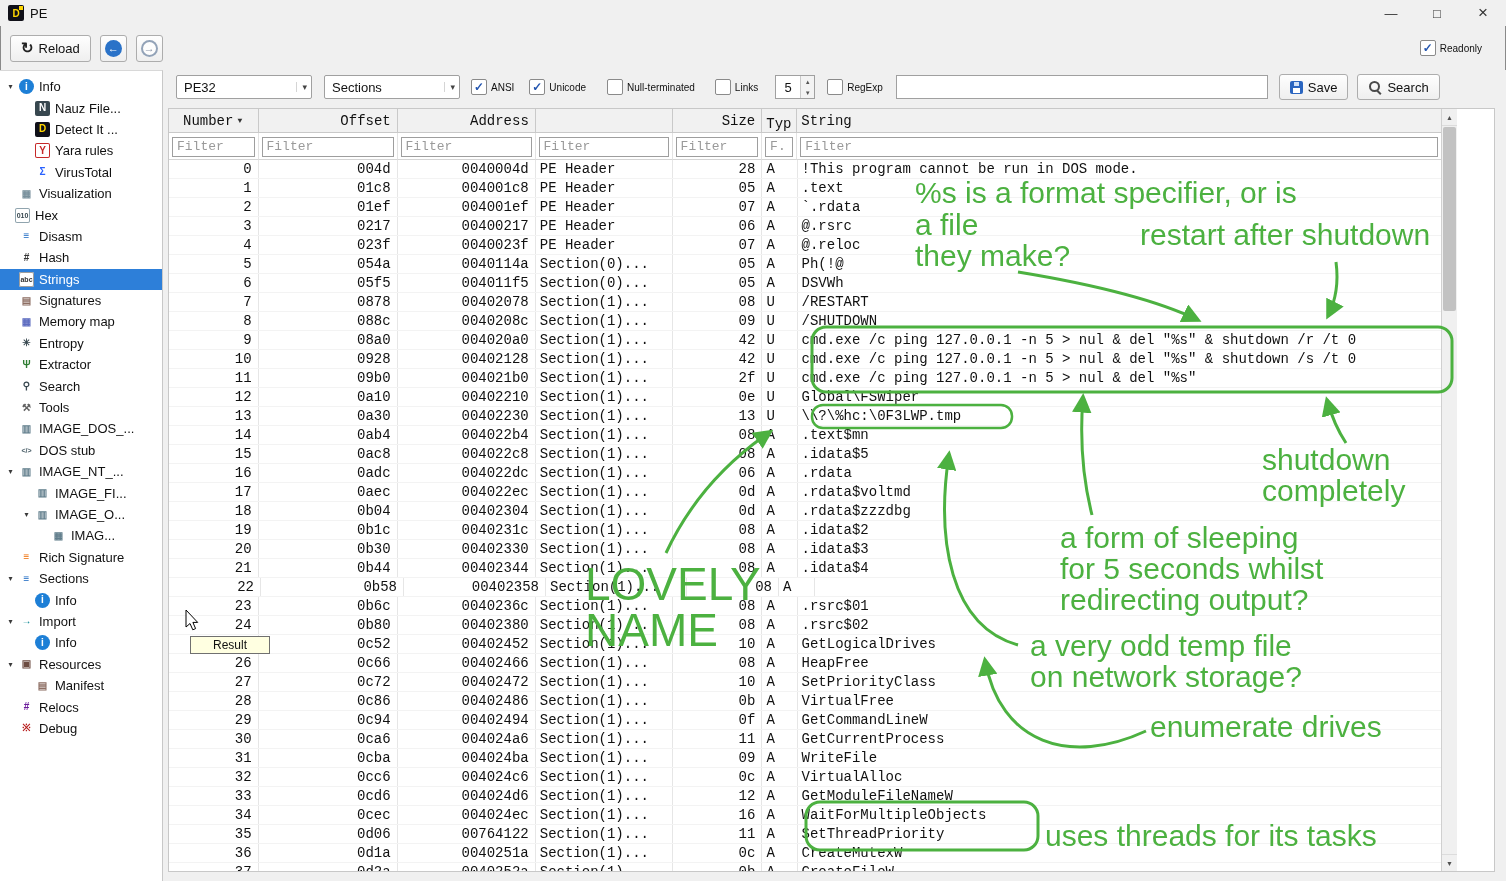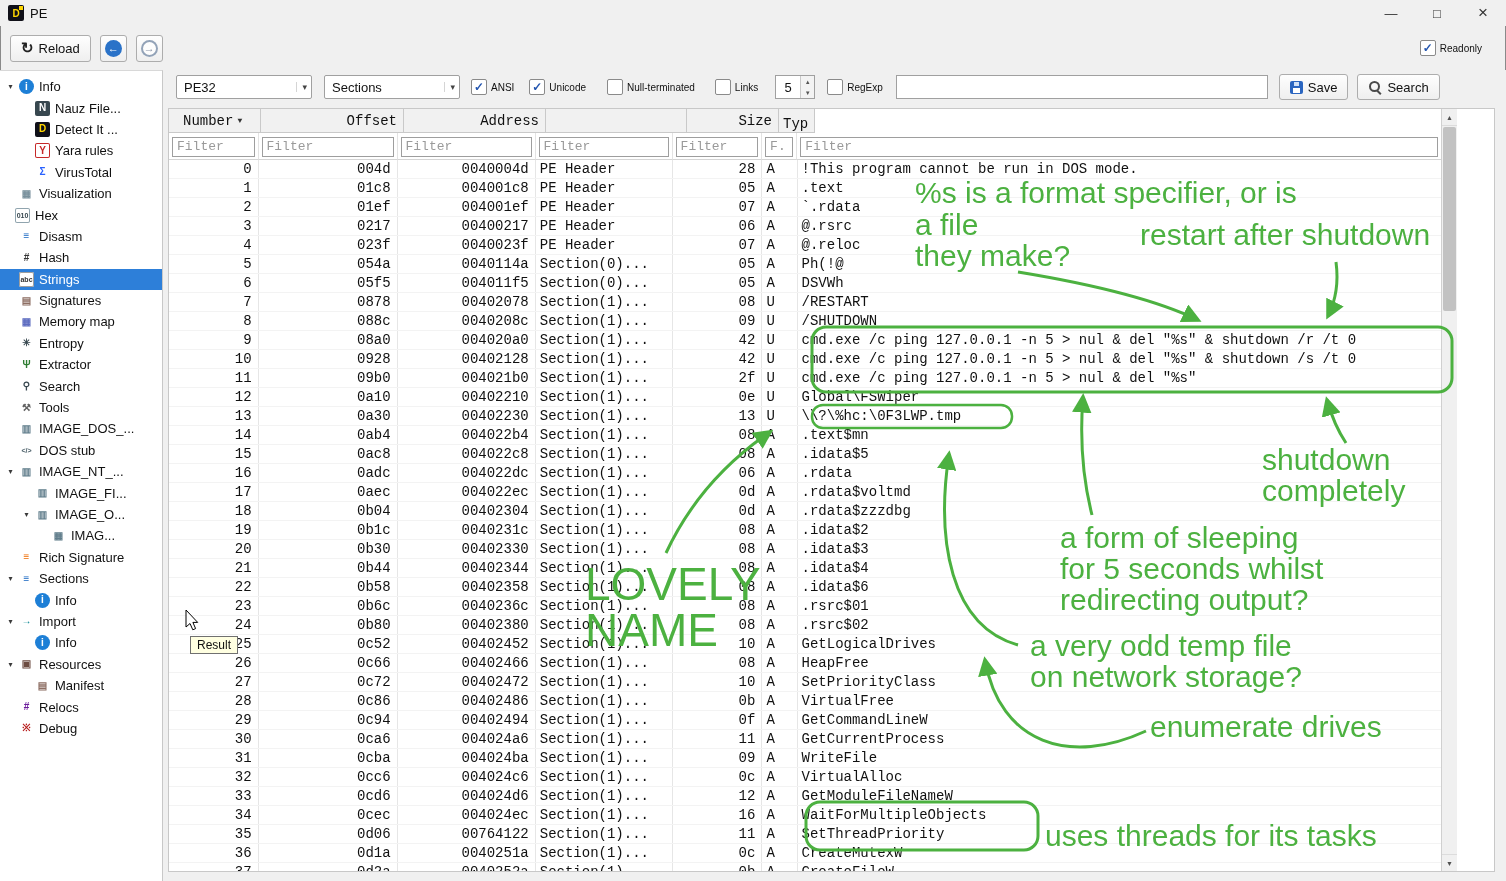--- a/index.html
+++ b/index.html
@@ -84,21 +84,21 @@
   .vscroll{width:16px;flex:none;background:#f0f0f0;border-left:1px solid #d0d0d0;position:relative;box-sizing:border-box;}
   .sb-btn{position:absolute;left:0;right:0;height:16px;display:flex;align-items:center;justify-content:center;
           font-size:7px;color:#505050;background:#f0f0f0;}
   .sb-up{top:0;border-bottom:1px solid #dcdcdc;} .sb-down{bottom:0;border-top:1px solid #dcdcdc;}
   .sb-thumb{position:absolute;top:18px;left:1px;right:1px;height:184px;background:#c2c2c2;border-radius:2px;}
   
   .overlay{position:absolute;left:0;top:0;width:1506px;height:881px;pointer-events:none;z-index:50;}
   .ann-text{font-family:"Liberation Sans",sans-serif;font-size:30px;}
   .ann-big{font-size:46px;}
   .tooltip{position:absolute;left:190px;top:636px;background:#ffffe1;border:1px solid #707070;
-           font-size:12px;padding:1px 6px;z-index:40;}
+           font-size:12px;padding:1px 22px;z-index:40;}
 </style>
 </head>
 <body>
 
 <div class="win">
 
   <div class="titlebar">
     <div class="app-icon">
         <span>D</span>
       </div>
@@ -369,20 +369,23 @@
               </div>
             <div class="th c-reg">
                 <span></span>
               </div>
             <div class="th c-size ra" style="justify-content:flex-end;">
                 <span>Size</span>
               </div>
             <div class="th c-type" style="padding-left:4px;">
                 <span>Typ</span>
               </div>
+            <div class="th c-str" style="padding-left:4px;">
+                <span>String</span>
+              </div>
           </div>
           <div class="tfilter">
             <div class="tf c-num"><input placeholder="Filter" style=""></div>
             <div class="tf c-off"><input placeholder="Filter" style=""></div>
             <div class="tf c-addr"><input placeholder="Filter" style=""></div>
             <div class="tf c-reg"><input placeholder="Filter" style=""></div>
             <div class="tf c-size"><input placeholder="Filter" style=""></div>
             <div class="tf c-type"><input placeholder="F..." style=""></div>
             <div class="tf c-str"><input placeholder="Filter" style=""></div>
           </div>
@@ -585,21 +588,20 @@
     <div class="td c-type">A</div>
     <div class="td c-str">.idata$4</div>
   </div>
               <div class="tr">
     <div class="td c-num ra">22</div>
     <div class="td c-off ra">0b58</div>
     <div class="td c-addr ra">00402358</div>
     <div class="td c-reg">Section(1)...</div>
     <div class="td c-size ra">08</div>
     <div class="td c-type">A</div>
-    <div class="td c-str">.idata$6</div>
   </div>
               <div class="tr">
     <div class="td c-num ra">23</div>
     <div class="td c-off ra">0b6c</div>
     <div class="td c-addr ra">0040236c</div>
     <div class="td c-reg">Section(1)...</div>
     <div class="td c-size ra">08</div>
     <div class="td c-type">A</div>
     <div class="td c-str">.rsrc$01</div>
   </div>

